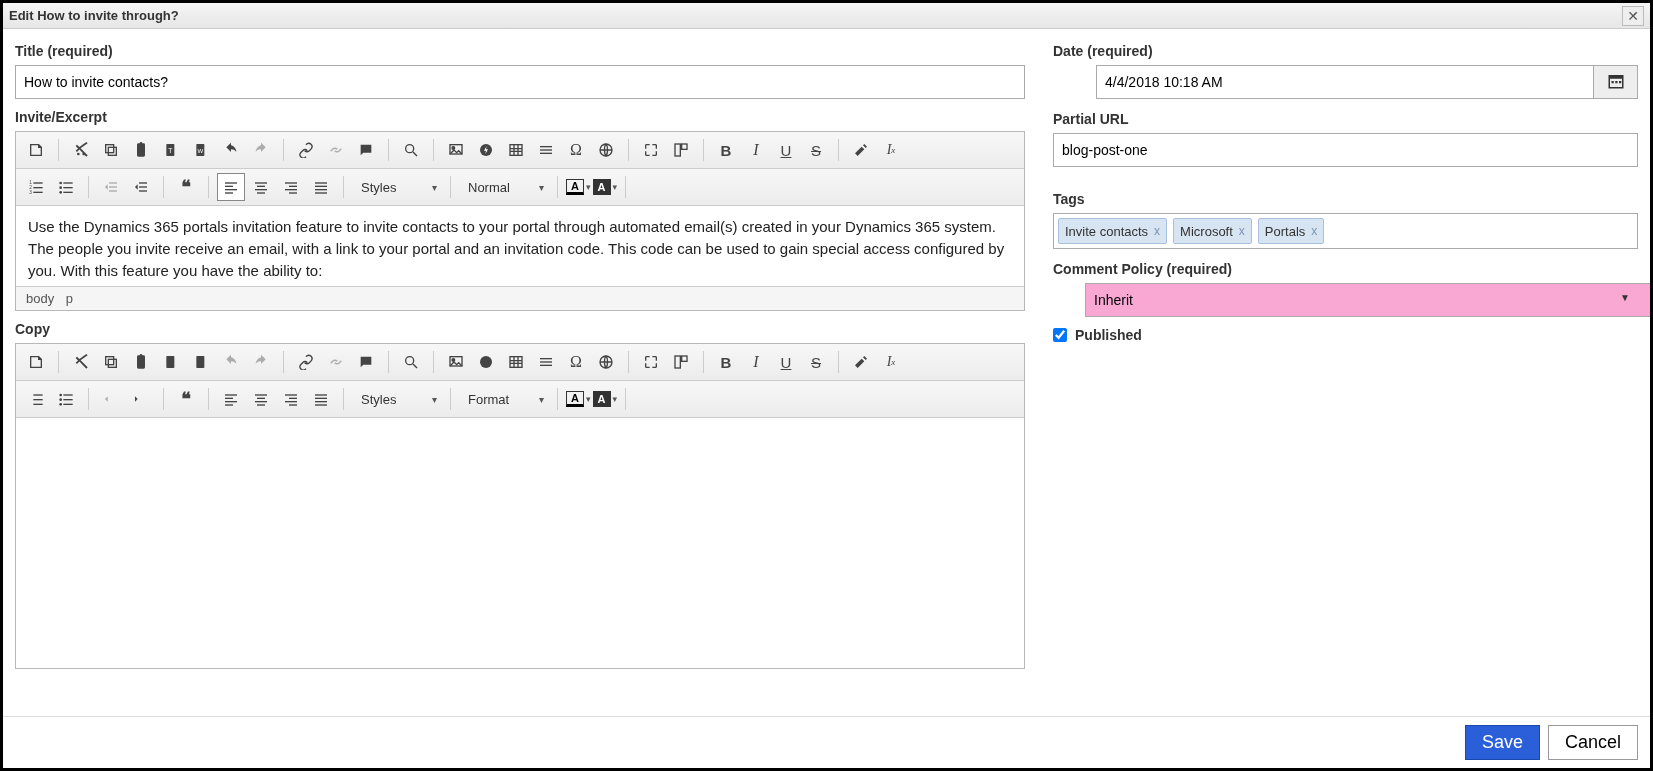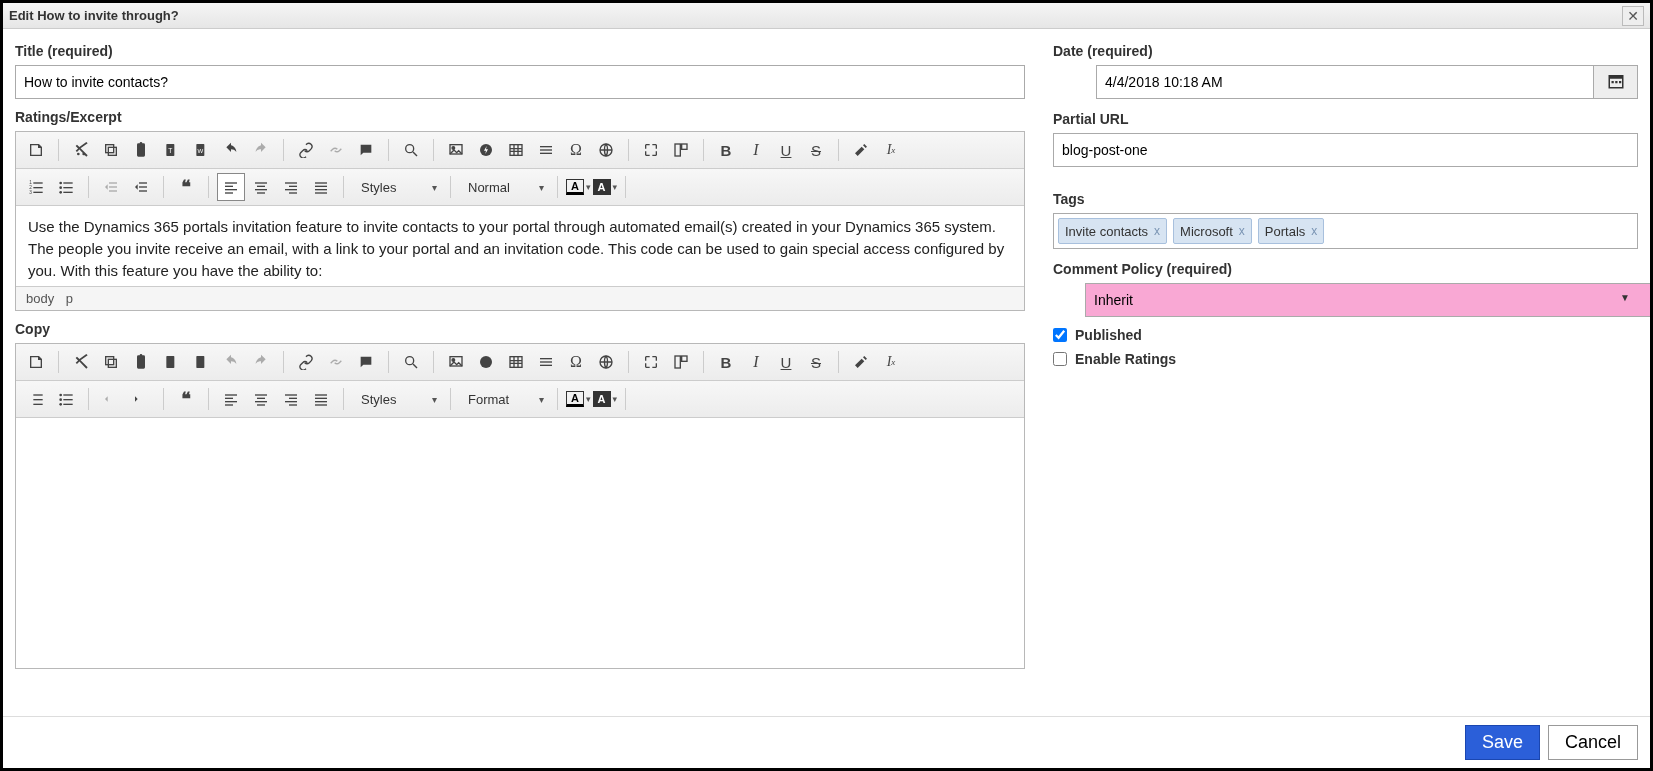--- a/index.html
+++ b/index.html
@@ -109,21 +109,21 @@
   </div>
 
   <div class="content-wrap">
     <div class="content">
 
       <div class="left">
 
         <label class="fld">Title (required)</label>
         <input type="text" value="How to invite contacts?" style="">
 
-        <label class="fld" style="margin-top:10px">Ratings/Excerpt</label>
+        <label class="fld" style="margin-top:10px">Invite/Excerpt</label>
 
         <div class="editor">
           <div class="toolbar">
             <div class="tb">
                 <svg viewBox="0 0 24 24">
                   <path fill="none" stroke="currentColor" stroke-width="2" d="M4 4h12l4 4v12H4z M16 4v4h4"></path>
                 </svg>
               </div>
             <div class="sep"></div>
             <div class="tb">
@@ -590,24 +590,20 @@
         <div class="sel">
           <select>
             <option>Inherit</option>
           </select>
         </div>
 
         <div class="chk-row">
           <input type="checkbox" id="pub" checked="" style="">
           <label for="pub" style="font-weight:bold">Published</label>
         </div>
-        <div class="chk-row" style="margin-top:4px">
-          <input type="checkbox" id="rat" style="">
-          <label for="rat" style="font-weight:bold">Enable Ratings</label>
-        </div>
       </div>
 
     </div>
   </div>
 
   <div class="footer">
     <button class="btn btn-primary">Save</button>
     <button class="btn">Cancel</button>
   </div>
 

